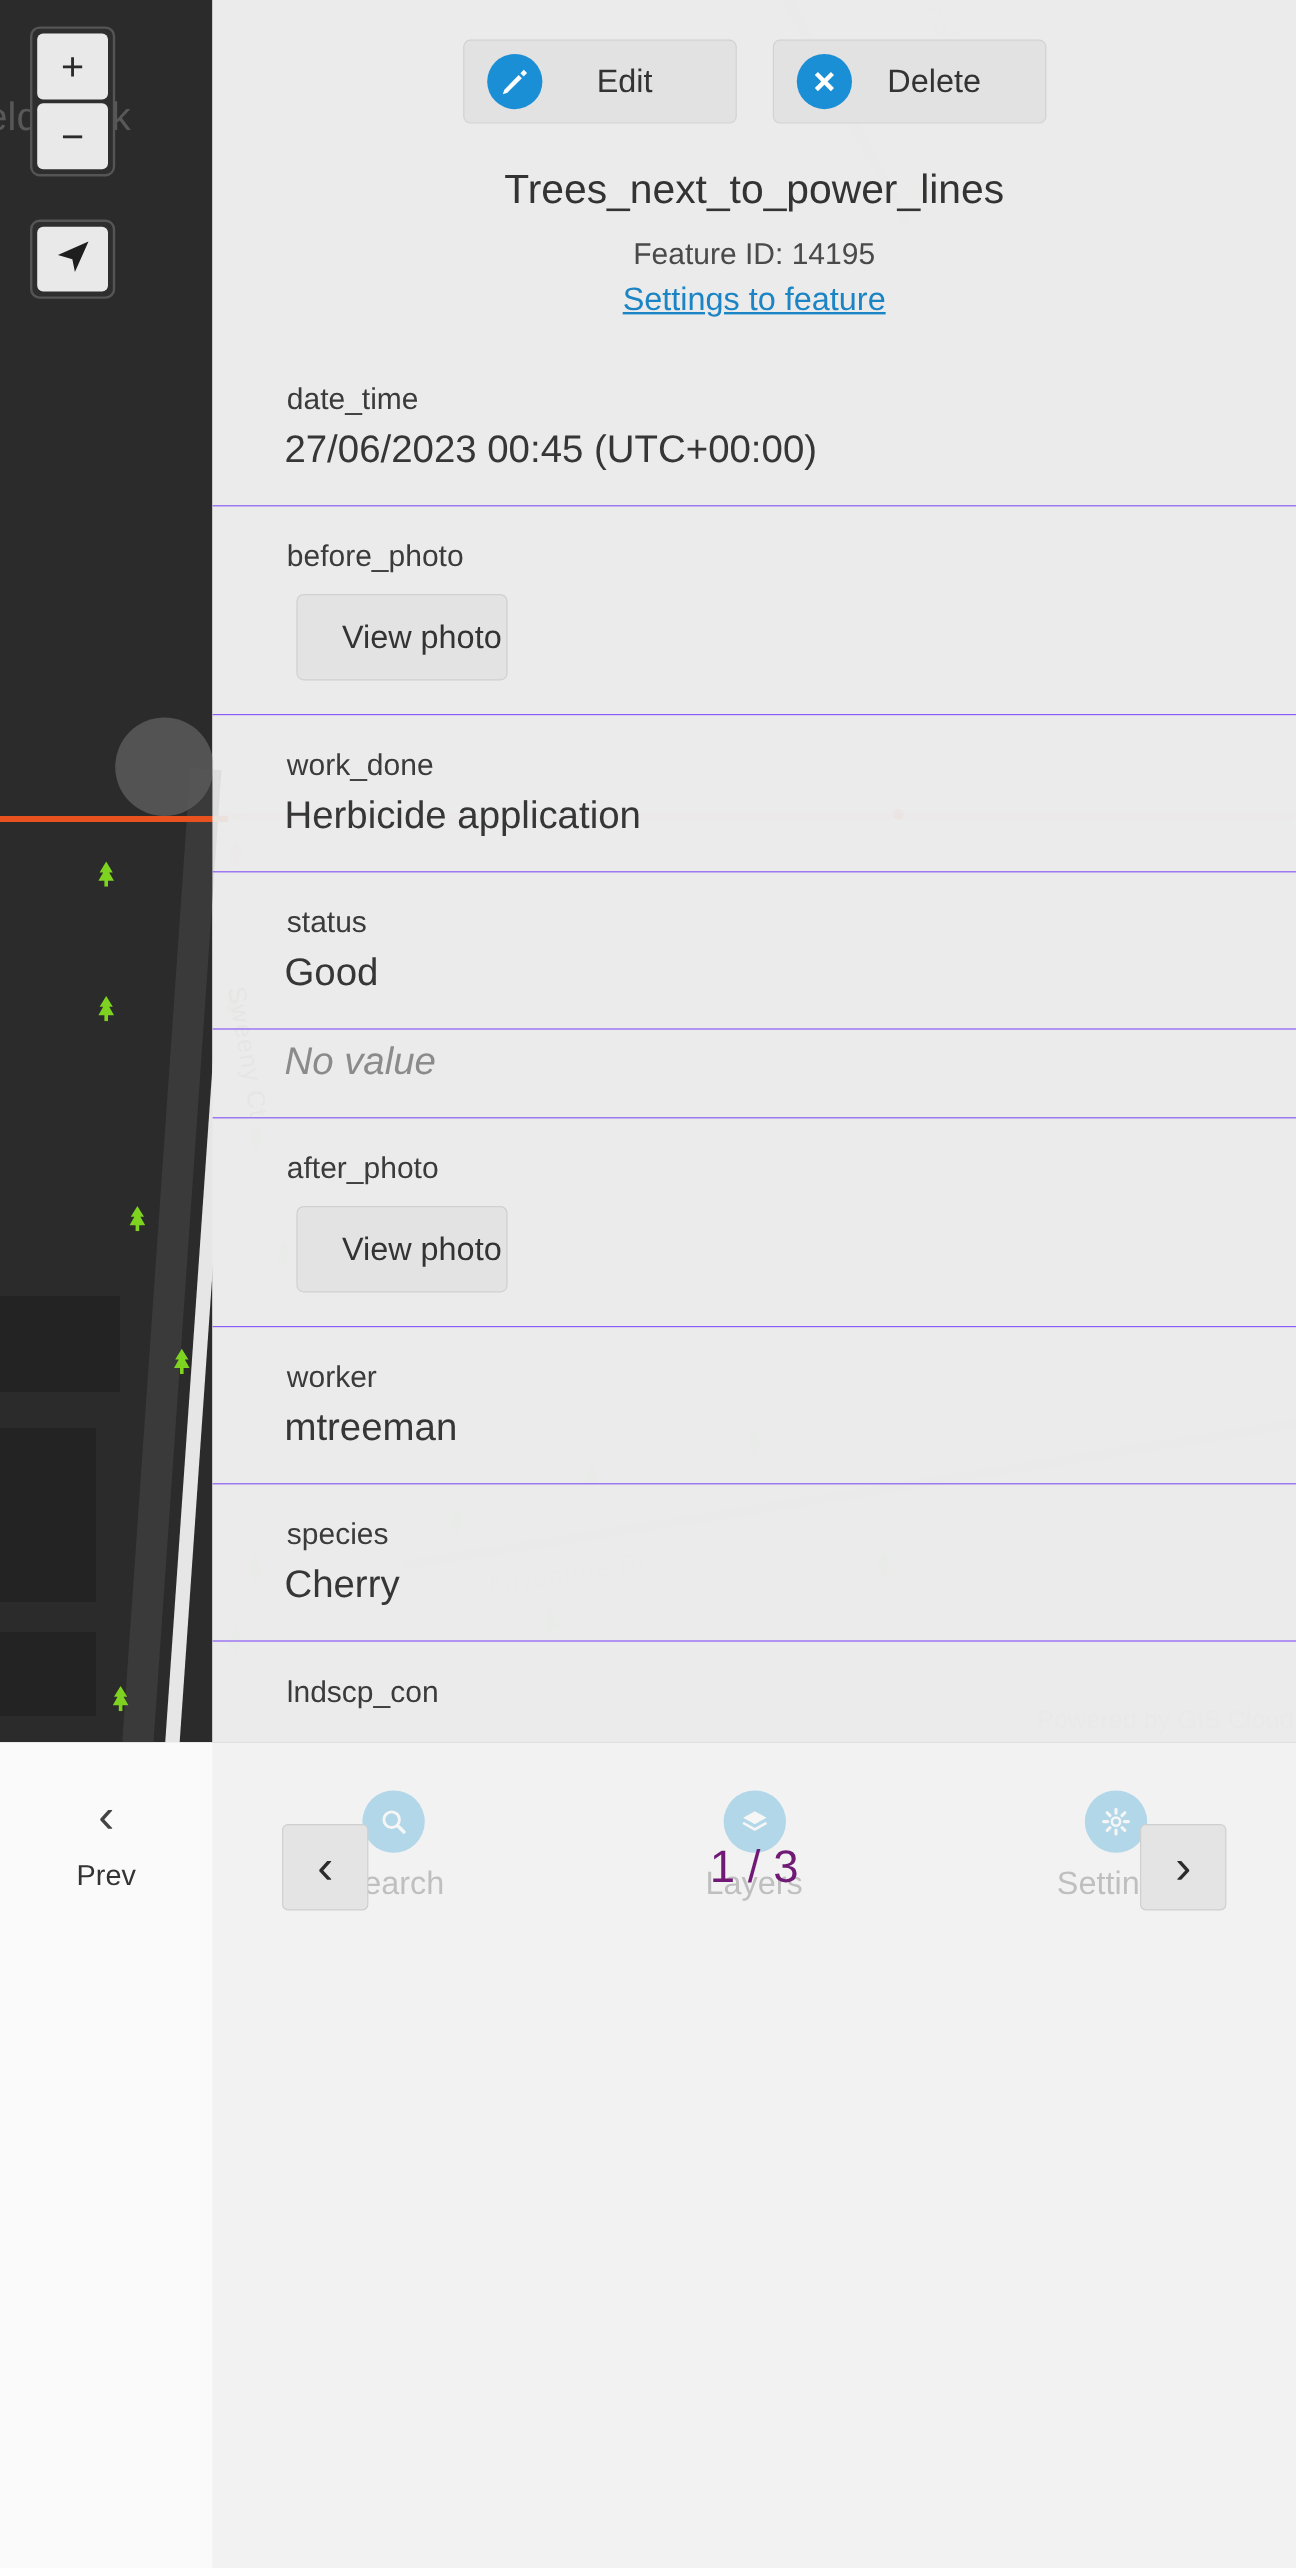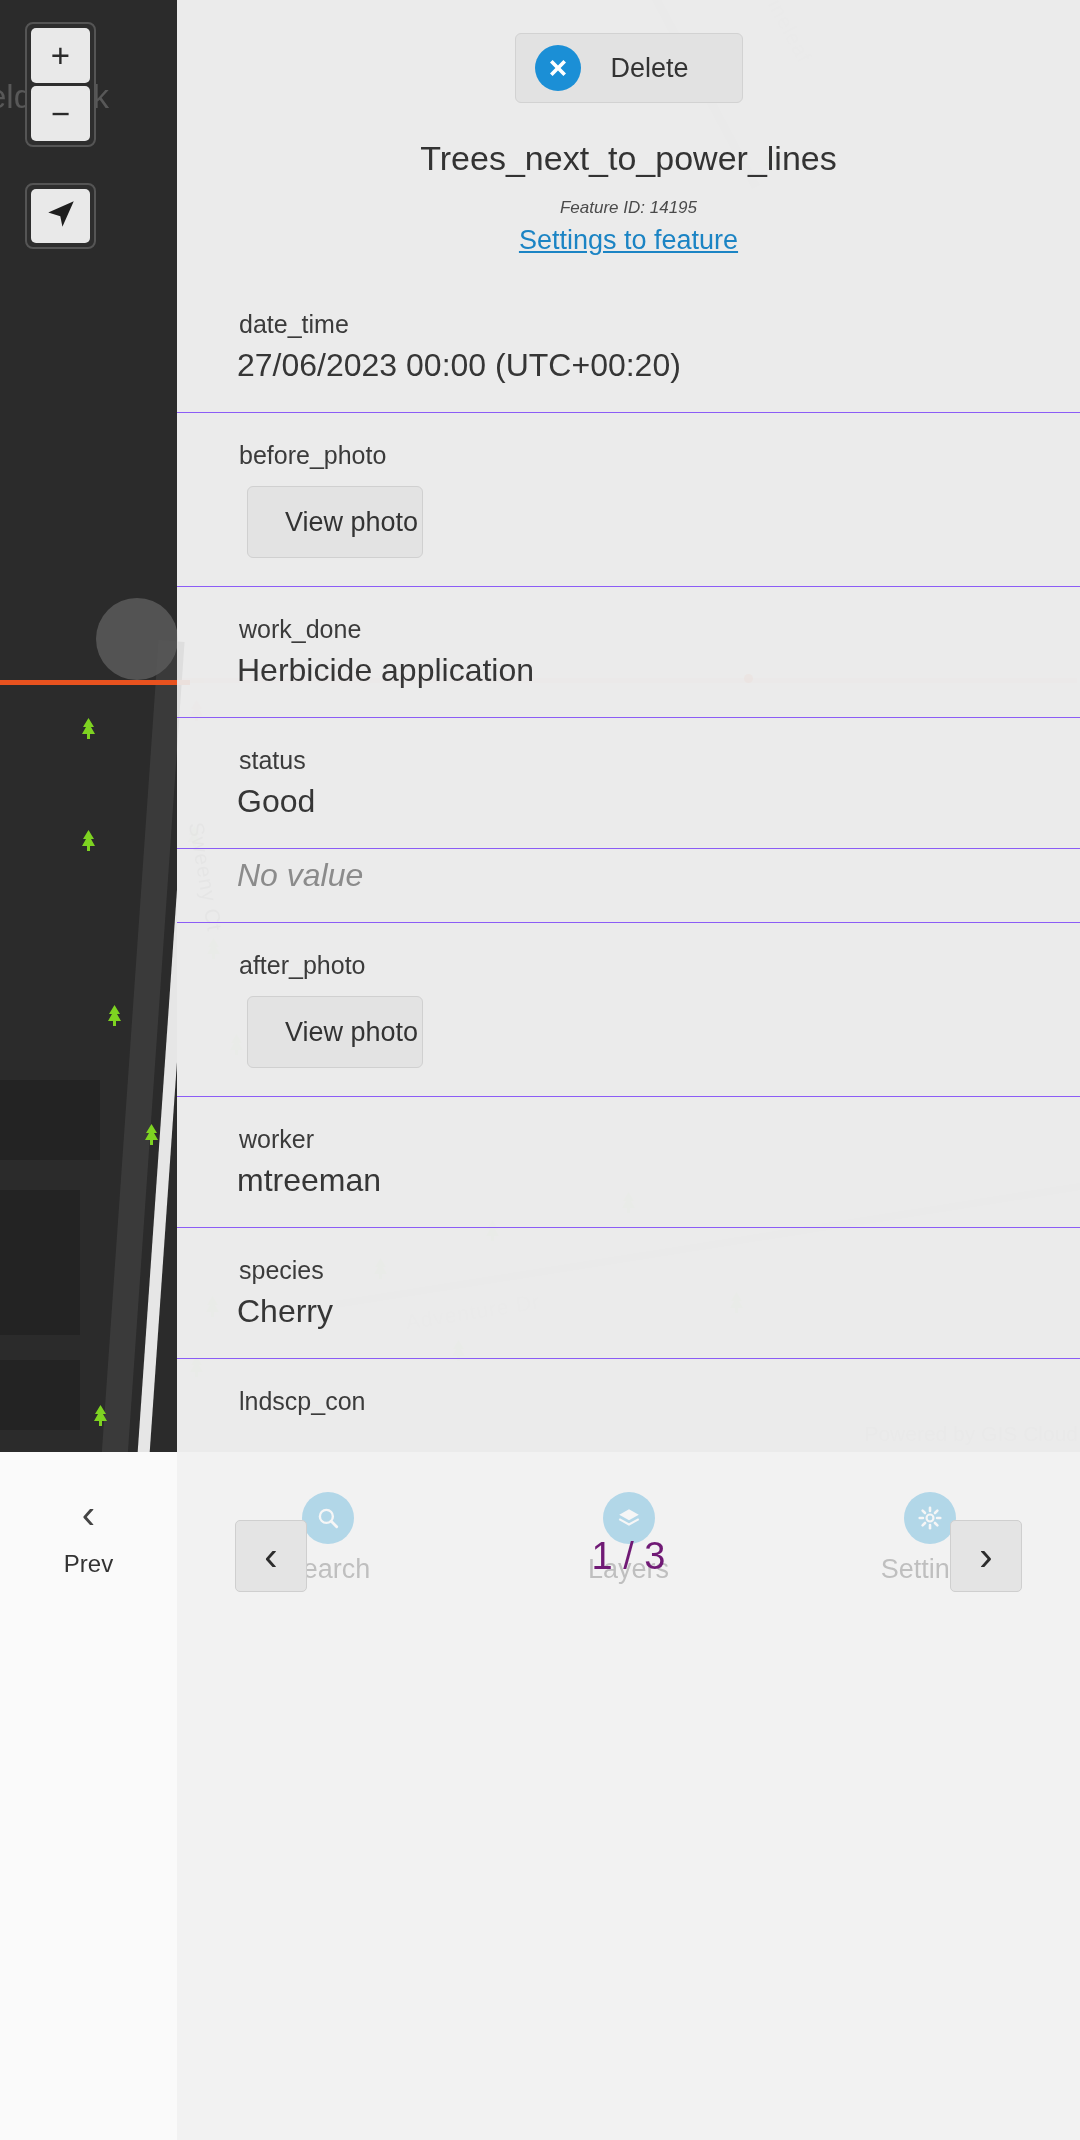--- a/index.html
+++ b/index.html
@@ -90,21 +90,21 @@
   .act-label {
     flex: 1; text-align: center; font-size: 27px; color: #333;
     padding-right: 14px;
   }
 
   .feature-title {
     text-align: center; font-size: 34px; color: #333;
     margin-top: 36px; font-weight: 400;
   }
   .feature-id {
-    text-align: center; font-size: 17px; color: #4a4a4a; margin-top: 20px; font-style: italic;
+    text-align: center; font-size: 25px; color: #4a4a4a; margin-top: 20px;
   }
   .nav-link {
     text-align: center; font-size: 27px; color: #1b84c4;
     margin-top: 7px; text-decoration: underline; cursor: pointer;
   }
 
   .fields { margin-top: 26px; padding: 0 0 0 0; }
   .field {
     padding: 0 30px; border-top: 1px solid #8b5cf6;
   }
@@ -305,40 +305,50 @@
           </svg>
         </span>
       </div>
     </div>
   </div>
 
   <div class="panel">
 
     <div class="panel-actions">
 
+      <div class="act-btn">
+        <span class="act-ico">
+          <svg viewBox="0 0 48 48" width="48" height="48">
+            <circle cx="24" cy="24" r="23" fill="#1b8fd6"></circle>
+            <path d="M31.5 14.2 L34.2 16.9 L31.4 19.7 L28.7 17 Z" fill="#fff"></path>
+            <path d="M27.2 18.5 L29.9 21.2 L17.8 33.3 L14 34.6 L15.3 30.8 Z" fill="#fff"></path>
+          </svg>
+        </span>
+        <span class="act-label">Edit</span>
+      </div>
 
       <div class="act-btn">
         <span class="act-ico">
           <svg viewBox="0 0 48 48" width="48" height="48">
             <circle cx="24" cy="24" r="23" fill="#1b8fd6"></circle>
             <path d="M16 18.6 L18.6 16 L24 21.4 L29.4 16 L32 18.6 L26.6 24 L32 29.4 L29.4 32 L24 26.6 L18.6 32 L16 29.4 L21.4 24 Z" fill="#fff"></path>
           </svg>
         </span>
         <span class="act-label">Delete</span>
       </div>
     </div>
 
     <div class="feature-title">Trees_next_to_power_lines</div>
     <div class="feature-id">Feature ID: 14195</div>
     <div class="nav-link">Settings to feature</div>
 
     <div class="fields" id="fields-container">
         <div class="field">
           <div class="field-key">date_time</div>
-          <div class="field-val">27/06/2023 00:00 (UTC+00:20)</div>
+          <div class="field-val">27/06/2023 00:45 (UTC+00:00)</div>
         </div>
         <div class="field">
           <div class="field-key">before_photo</div>
           <div class="photo-btn">View photo</div>
         </div>
         <div class="field">
           <div class="field-key">work_done</div>
           <div class="field-val">Herbicide application</div>
         </div>
         <div class="field">

